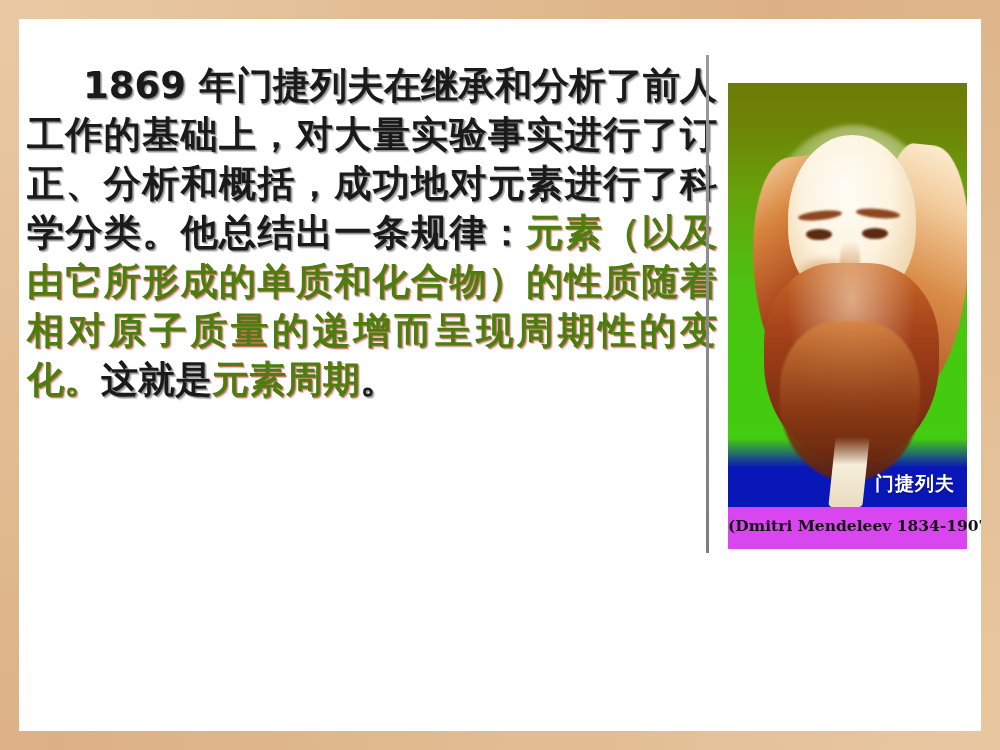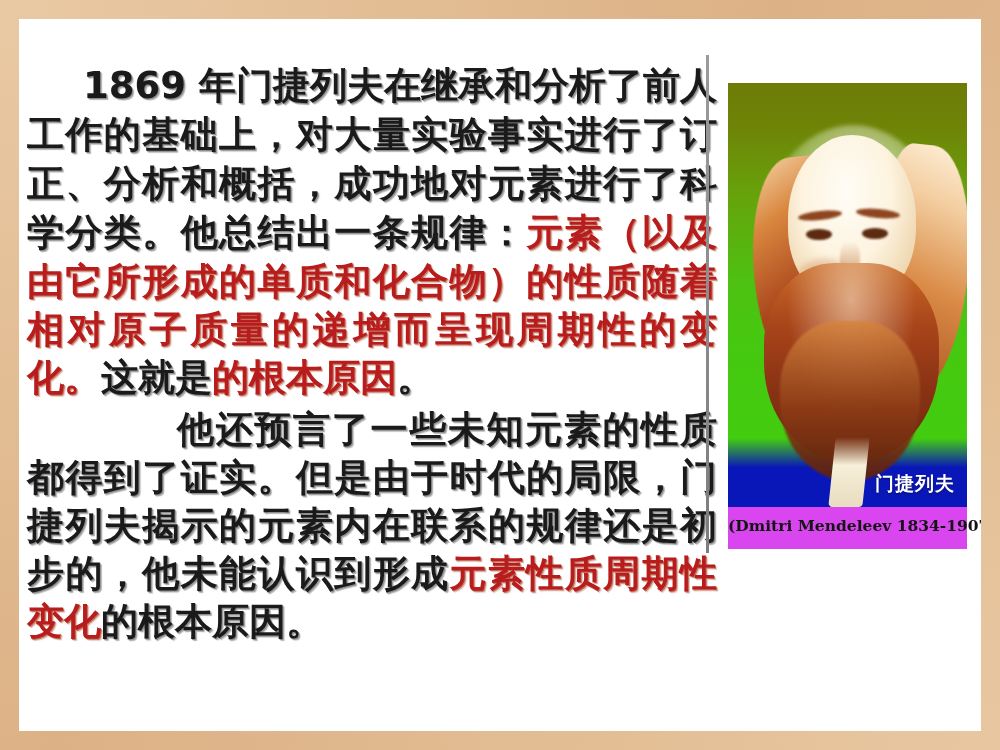--- a/index.html
+++ b/index.html
@@ -63,24 +63,25 @@
     text-shadow:
        1px 1px 0 #8e8e8e,
        2px 2px 1px rgba(120,120,120,0.55);
   }
   .para .lead { font-family: "DejaVu Sans", "Liberation Sans", sans-serif; }
 
   .para1 { text-indent: 56px; }
   .para2 { text-indent: 150px; margin-top: 4px; }
 
   .hl {
-    color: #b91c1c;
+    color: #4d7c0f;
     text-shadow:
        1px 1px 0 #c0735f,
        2px 2px 1px rgba(190,120,100,0.45);
+    font-family: Liberation Serif, serif;
   }
 
   
   #portrait-block {
     position: absolute;
     left: 687px;
     top: 28px;
     width: 268px;
     height: 512px;
   }
@@ -254,23 +255,22 @@
   }
 </style>
 </head>
 <body>
 
 <div id="slide">
   <div id="canvas">
 
     <div id="body-text">
 
-      <p class="para para1"><span class="lead">1869 年门捷列夫在继承和分析了前人工作的基础上，对大量实验事实进行了订正、分析和概括，成功地对元素进行了科学分类。他总结出一条规律：</span><span class="hl">元素（以及由它所形成的单质和化合物）的性质随着相对原子质量的递增而呈现周期性的变化。</span><span>这就是</span><span class="hl">的根本原因</span><span>。</span></p>
-
-      <p class="para para2"><span>他还预言了一些未知元素的性质都得到了证实。但是由于时代的局限，门捷列夫揭示的元素内在联系的规律还是初步的，他未能认识到形成</span><span class="hl">元素性质周期性变化</span><span>的根本原因。</span></p>
+      <p class="para para1"><span class="lead">1869 年门捷列夫在继承和分析了前人工作的基础上，对大量实验事实进行了订正、分析和概括，成功地对元素进行了科学分类。他总结出一条规律：</span><span class="hl">元素（以及由它所形成的单质和化合物）的性质随着相对原子质量的递增而呈现周期性的变化。</span><span>这就是</span><span class="hl">元素周期</span><span>。</span></p>
+
 
     </div>
 
     <div id="portrait-block">
       <div id="portrait-rule"></div>
 
       <div id="portrait-card">
 
         <div id="photo">
           <div class="halo"></div>

